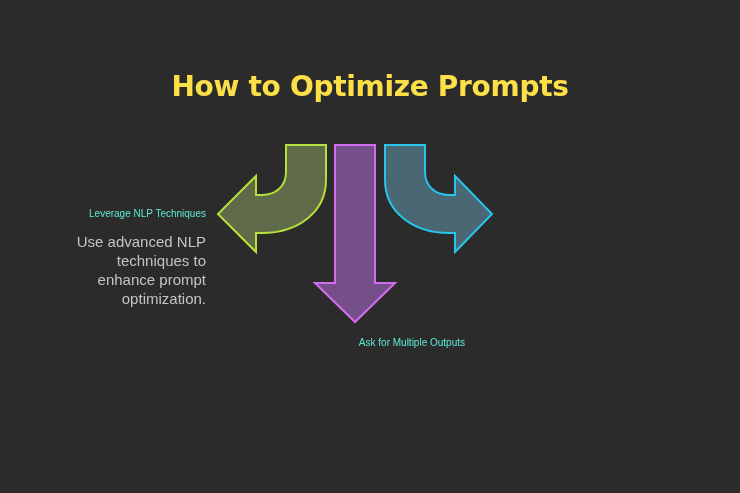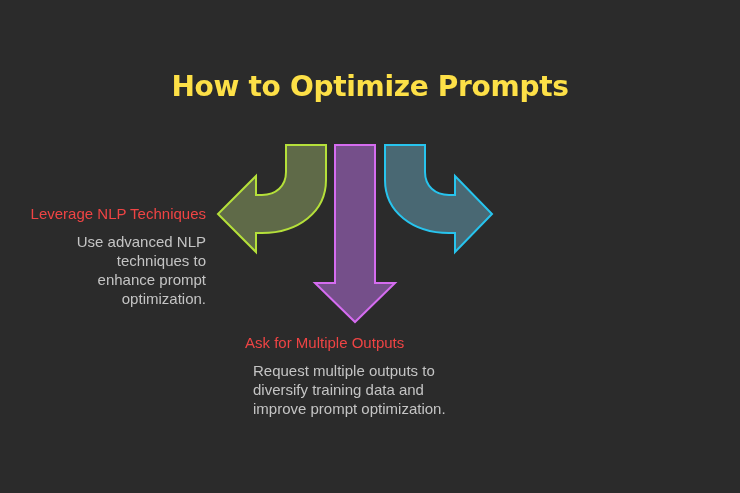--- a/index.html
+++ b/index.html
@@ -31,24 +31,24 @@
       position: absolute;
       left: 0;
       top: 0;
     }
     .block {
       position: absolute;
       color: #c9c9c9;
       font-family: "Liberation Sans", sans-serif;
     }
     .block .heading {
-      font-size: 15px;
+      font-size: 10px;
       line-height: 18px;
       margin-bottom: 9px;
-      color: #ef4444;
+      color: #5eead4;
     }
     .block .desc {
       font-size: 15px;
       line-height: 19px;
       color: #c4c4c4;
     }
     .left-block {
       left: 0;
       top: 205px;
       width: 206px;
@@ -57,21 +57,21 @@
     .right-block {
       left: 505px;
       top: 205px;
       width: 230px;
       text-align: left;
     }
     .bottom-block {
       left: 245px;
       top: 334px;
       width: 220px;
-      text-align: left;
+      text-align: right;
     }
   </style>
 </head>
 <body>
 
 <div class="canvas">
 
   <div class="title">How to Optimize Prompts</div>
 
   <svg class="arrows" width="740" height="493" viewBox="0 0 740 493">
@@ -89,17 +89,16 @@
     </g>
   </svg>
 
   <div class="block left-block">
     <div class="heading">Leverage NLP Techniques</div>
     <div class="desc" style="padding-left:60px;">Use advanced NLP techniques to enhance prompt optimization.</div>
   </div>
 
   <div class="block bottom-block">
     <div class="heading">Ask for Multiple Outputs</div>
-    <div class="desc" style="padding:0 8px;">Request multiple outputs to diversify training data and improve prompt optimization.</div>
   </div>
 
 
 </div>
 
 </body></html>

